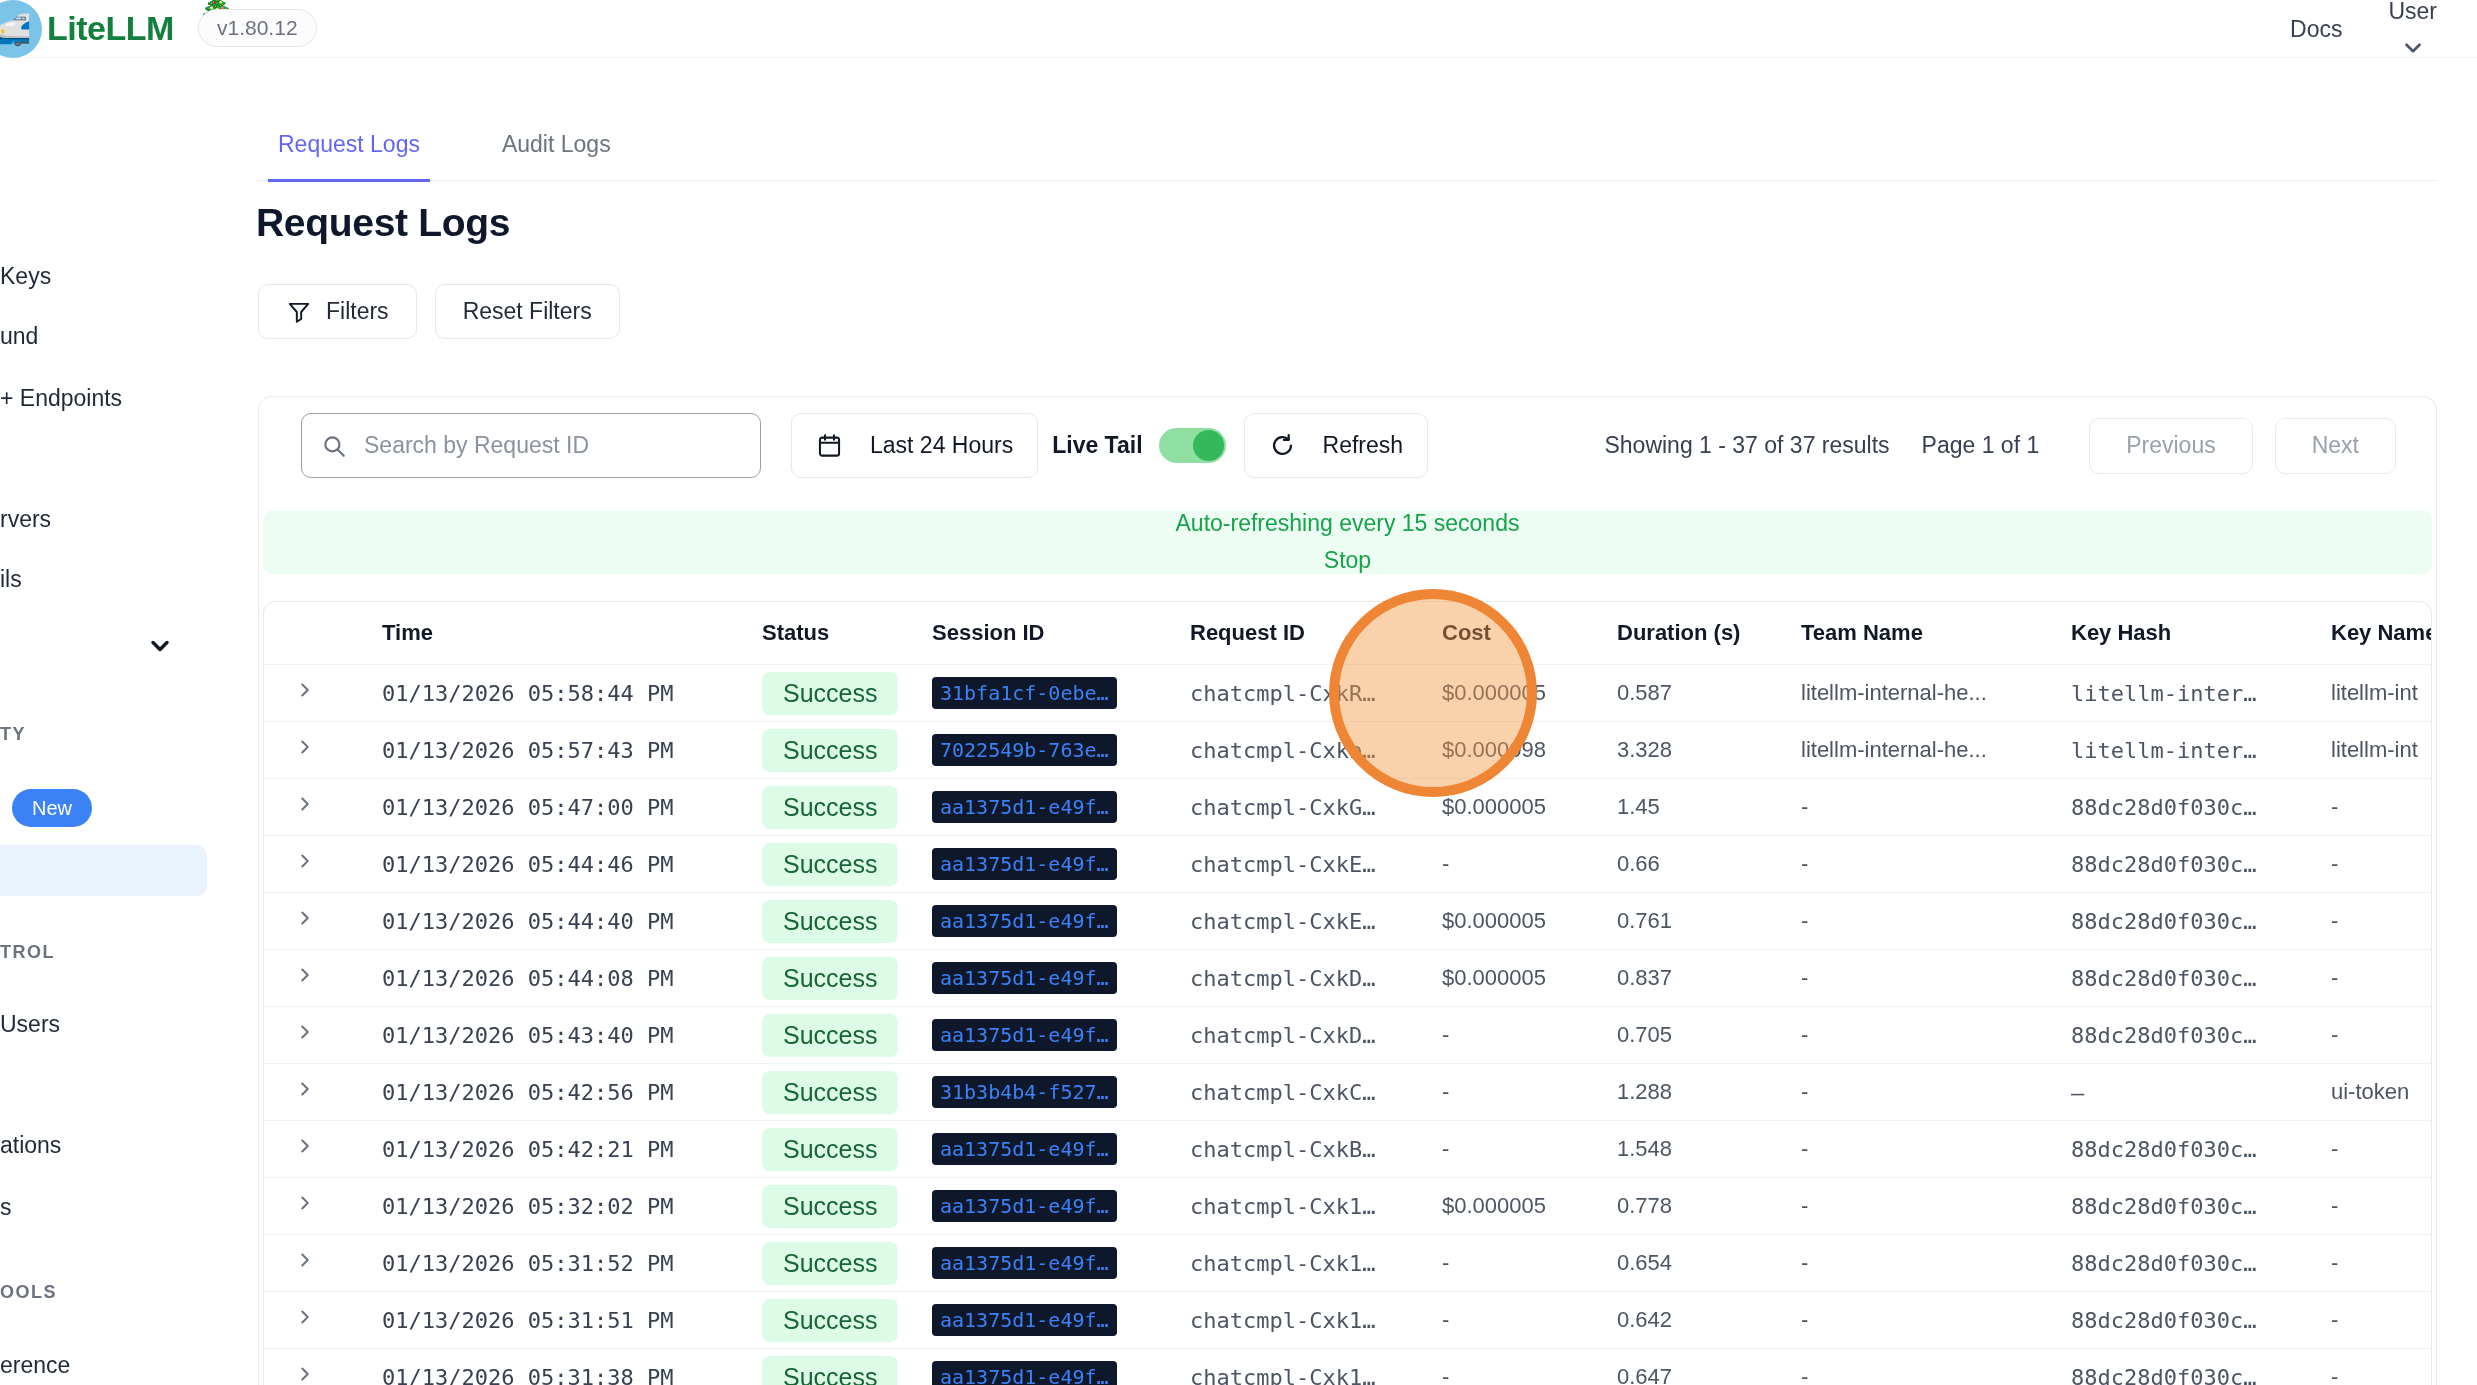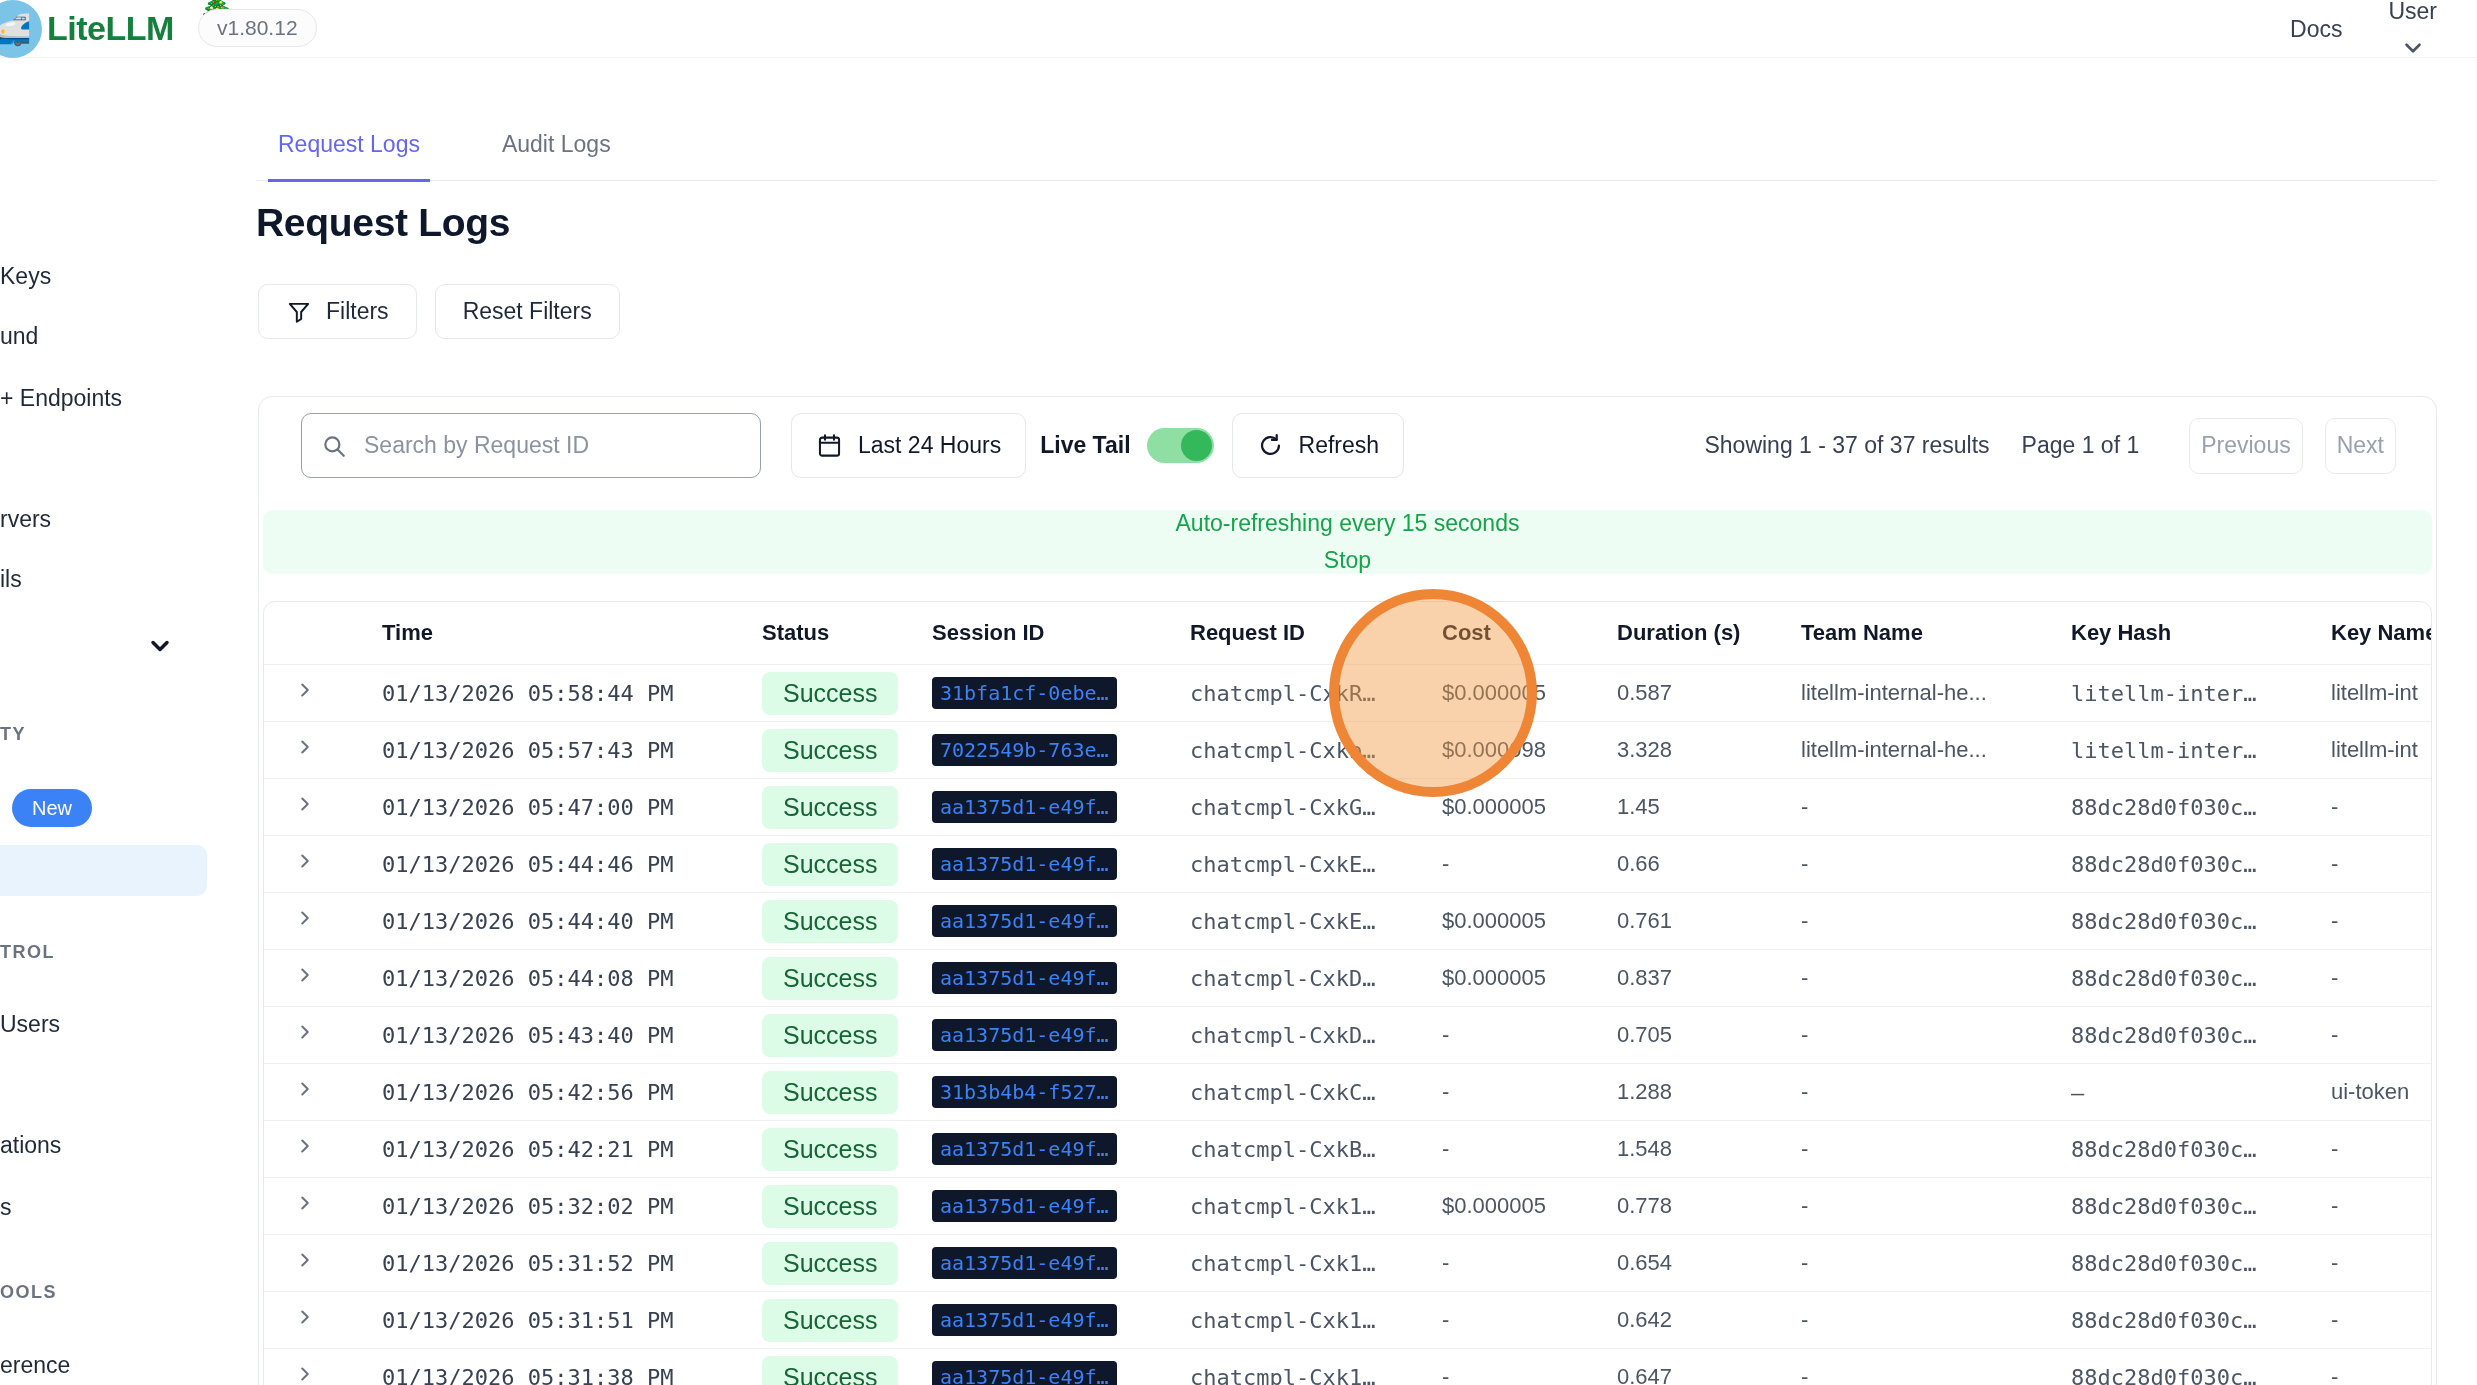--- a/index.html
+++ b/index.html
@@ -43,30 +43,30 @@
     border:1px solid #e5e7eb; border-radius:10px; font-size:23px; color:#1f2937; cursor:pointer; }
 
   
   .card { position:absolute; left:258px; top:396px; width:2179px; height:1050px; border:1px solid #e7e9ec; border-radius:14px; background:#fff; }
   .toolbar { position:absolute; left:42px; right:40px; top:16px; height:65px; display:flex; align-items:center; }
   .search-box { position:relative; width:460px; height:65px; }
   .search-box input { width:100%; height:100%; border:1.5px solid #98a0ab; border-radius:10px; padding:0 16px 0 62px;
     font-size:23px; color:#111827; outline:none; font-family:"Liberation Sans",sans-serif; }
   .search-box input::placeholder { color:#8b93a0; }
   .search-icon { position:absolute; left:20px; top:20px; }
-  .tb-btn { display:inline-flex; align-items:center; gap:15px; height:65px; padding:0 24px; background:#fff;
+  .tb-btn { display:inline-flex; align-items:center; gap:27px; height:65px; padding:0 24px; background:#fff;
     border:1px solid #e5e7eb; border-radius:10px; font-size:23px; font-weight:500; color:#111827; cursor:pointer; }
   .livetail { display:flex; align-items:center; gap:16px; margin:0 18px 0 14px; }
   .livetail-label { font-size:23px; font-weight:600; color:#111827; }
   .toggle { position:relative; width:67px; height:35px; border-radius:18px; background:#8fdfa3; cursor:pointer; }
   .toggle .knob { position:absolute; right:2px; top:2px; width:31px; height:31px; border-radius:50%; background:var(--toggle_on,#34b85c); }
   .toolbar-spacer { flex:1; }
   .showing-text { font-size:23px; color:#374151; margin-right:32px; white-space:nowrap; }
   .page-text { font-size:23px; font-weight:500; color:#374151; margin-right:50px; white-space:nowrap; }
-  .pg-btn { height:56px; padding:0 11px; border:1px solid #e9eaec; border-radius:10px; background:#fff; color:#98a1ad; font-size:23px;
+  .pg-btn { height:56px; padding:0 36px; border:1px solid #e9eaec; border-radius:10px; background:#fff; color:#98a1ad; font-size:23px;
     display:inline-flex; align-items:center; cursor:pointer; }
   .pg-btn + .pg-btn { margin-left:22px; }
 
   .banner { position:absolute; left:4px; right:4px; top:113px; height:64px; background:var(--banner_bg,#edfdf3); border-radius:10px;
     display:flex; align-items:center; justify-content:space-between; padding:0 26px; font-size:23px; color:var(--banner_text,#16a34a);flex-direction:column; }
   .banner .stop { cursor:pointer; color:var(--banner_text,#16a34a); }
 
   
   .table { position:absolute; left:4px; right:4px; top:204px; border:1px solid #e7e9ec; border-radius:12px 12px 0 0; background:#fff; overflow:hidden; }
   .thead, .trow { display:grid; grid-template-columns:88px 380px 170px 258px 252px 175px 184px 270px 260px 1fr; align-items:center; }

